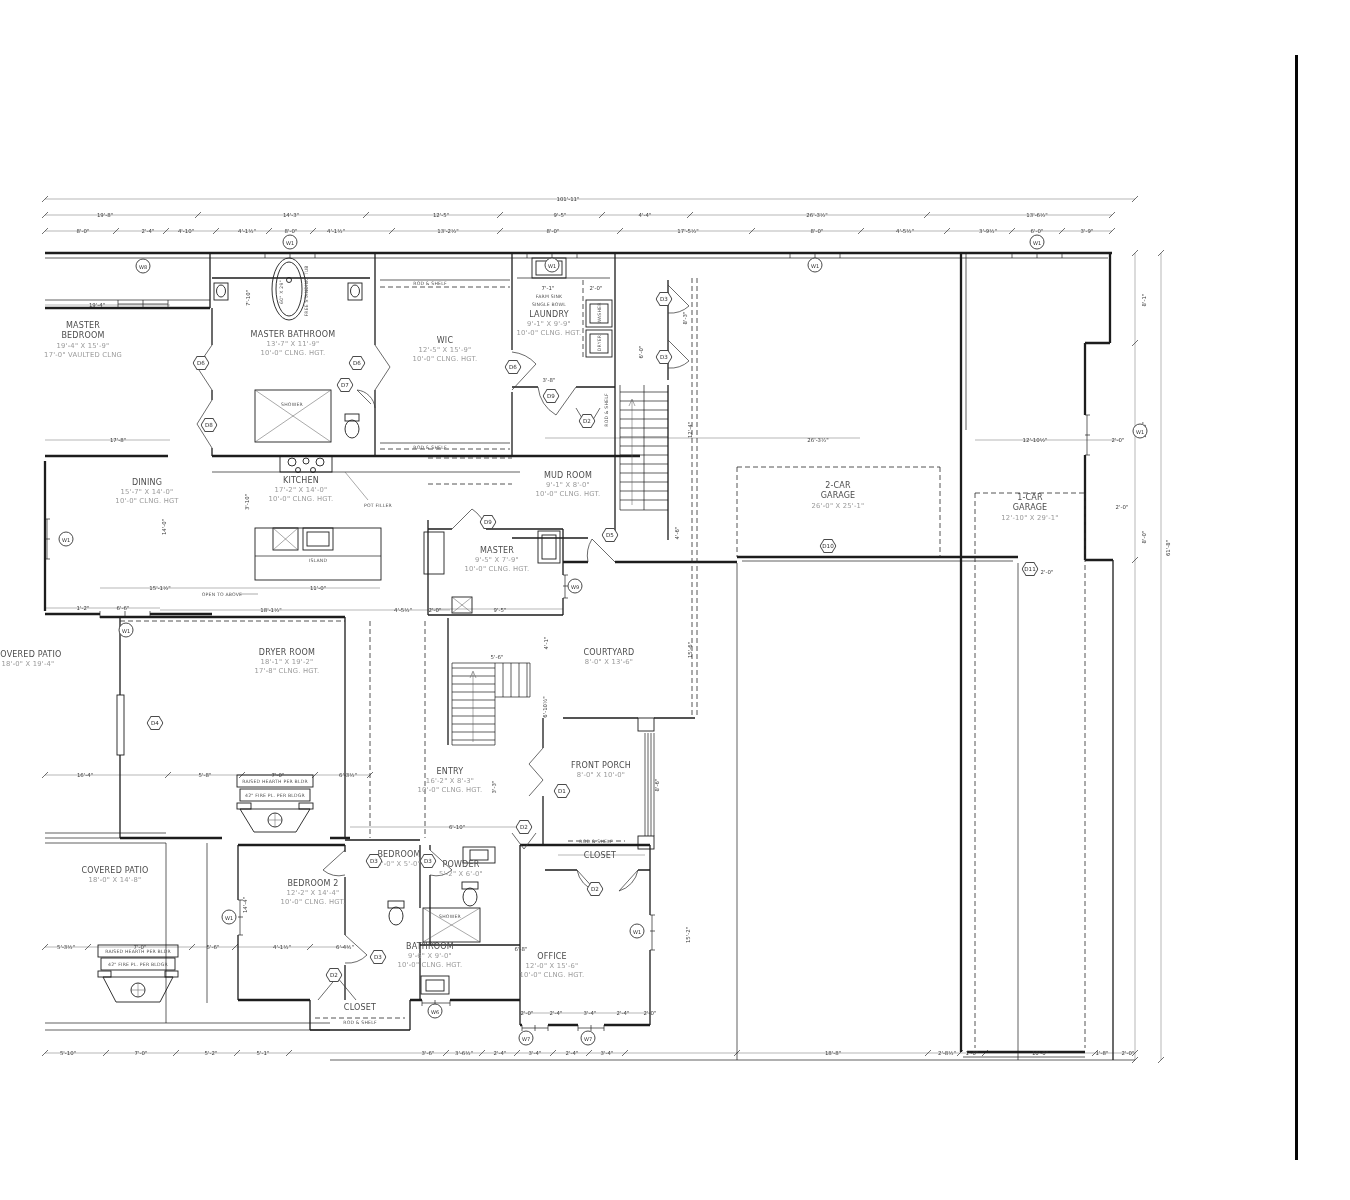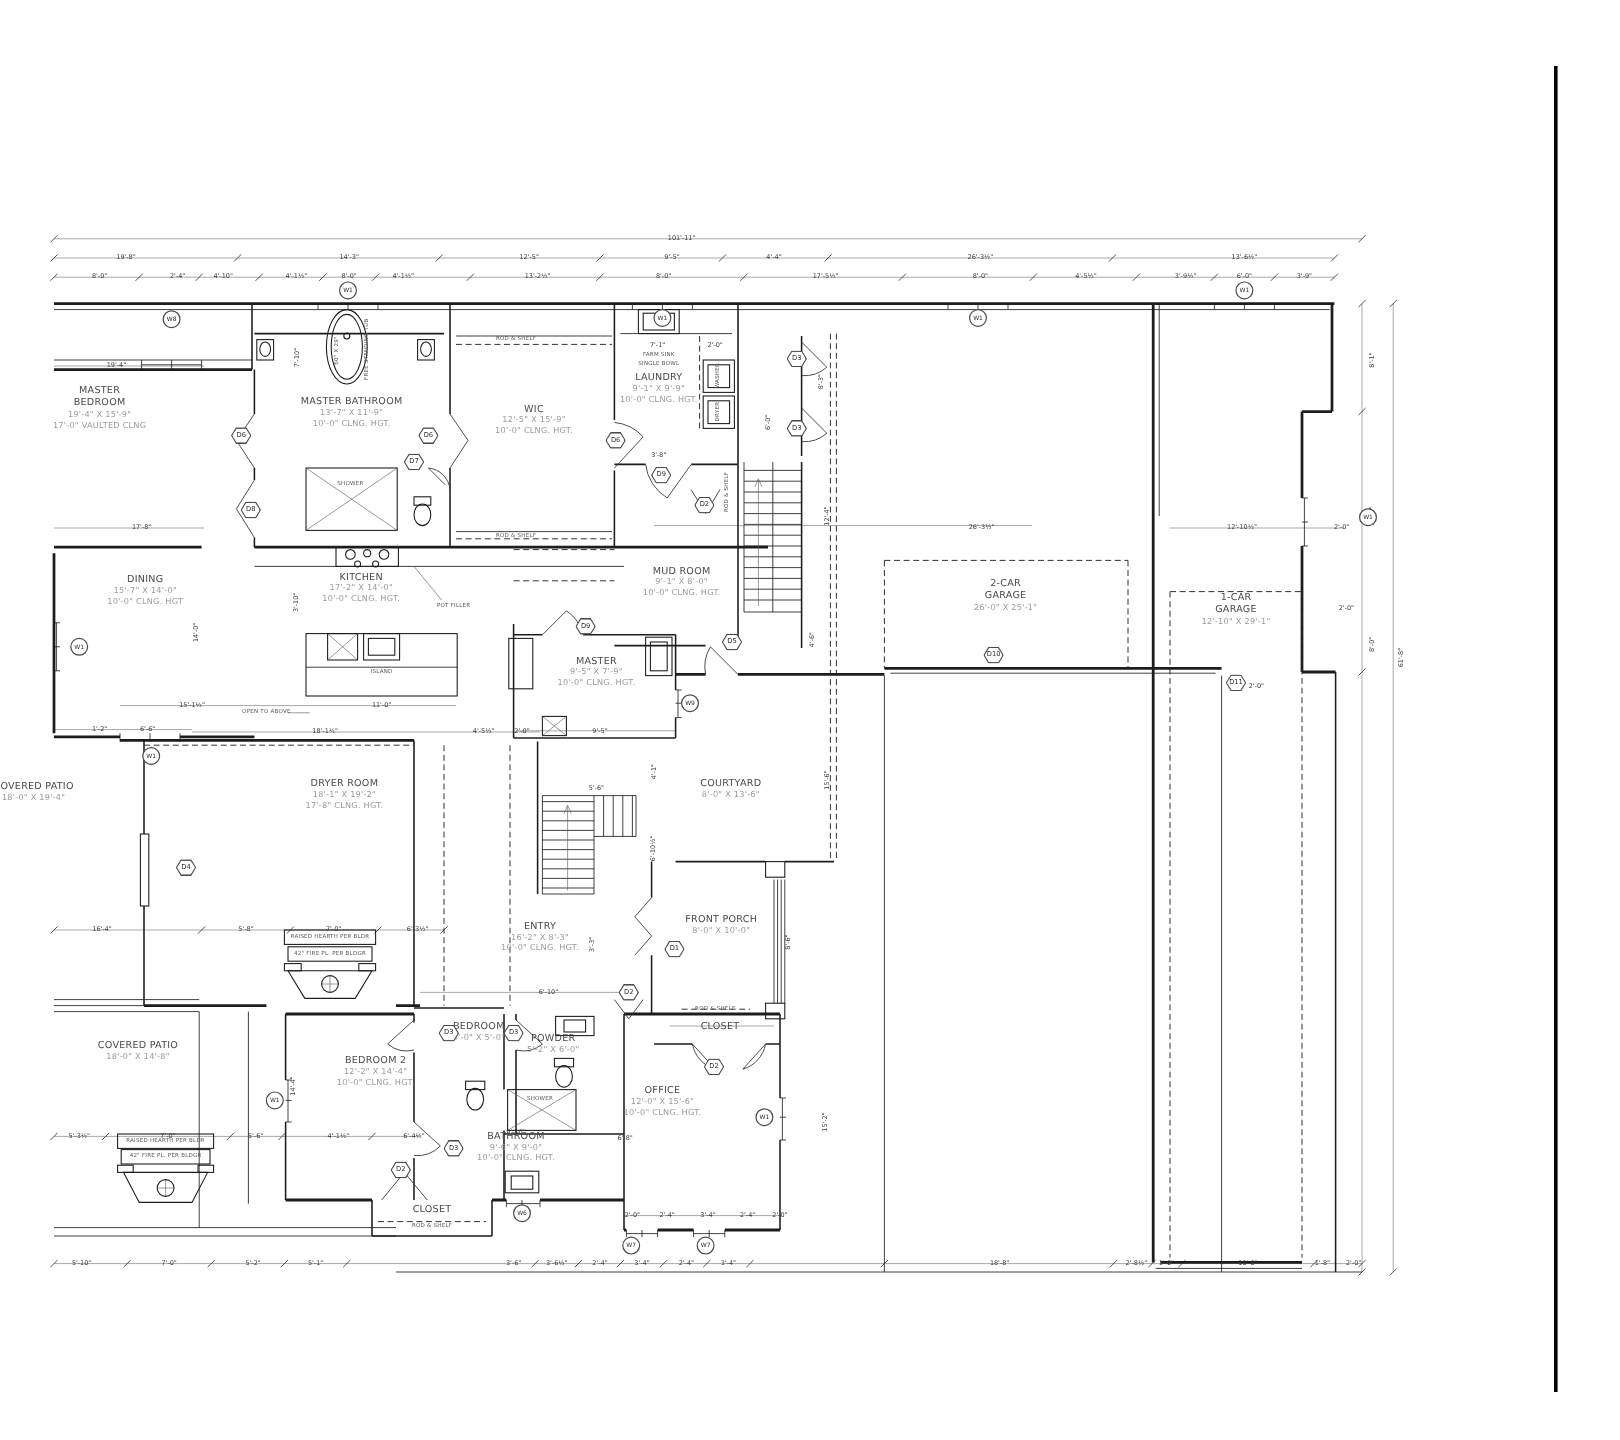--- a/index.html
+++ b/index.html
@@ -138,21 +138,21 @@
 <div class="rm" style="left:445px;top:350px">
     <span class="nm">WIC</span>
     <span class="sz">12'-5" X 15'-9"</span>
     <span class="cl">10'-0" CLNG. HGT.</span>
   </div>
 <div class="rm" style="left:549px;top:324px">
     <span class="nm">LAUNDRY</span>
     <span class="sz">9'-1" X 9'-9"</span>
     <span class="cl">10'-0" CLNG. HGT.</span>
   </div>
-<div class="rm" style="left:121px;top:492px">
+<div class="rm" style="left:147px;top:492px">
     <span class="nm">DINING</span>
     <span class="sz">15'-7" X 14'-0"</span>
     <span class="cl">10'-0" CLNG. HGT</span>
   </div>
 <div class="rm" style="left:301px;top:490px">
     <span class="nm">KITCHEN</span>
     <span class="sz">17'-2" X 14'-0"</span>
     <span class="cl">10'-0" CLNG. HGT.</span>
   </div>
 <div class="rm" style="left:568px;top:485px">
@@ -201,21 +201,21 @@
     <span class="nm">BEDROOM</span>
     <span class="sz">4'-0" X 5'-0"</span>
   </div>
 <div class="rm" style="left:461px;top:870px">
     <span class="nm">POWDER</span>
     <span class="sz">5'-2" X 6'-0"</span>
   </div>
 <div class="rm" style="left:600px;top:856px">
     <span class="nm">CLOSET</span>
   </div>
-<div class="rm" style="left:552px;top:918px">
+<div class="rm" style="left:552px;top:966px">
     <span class="nm">OFFICE</span>
     <span class="sz">12'-0" X 15'-6"</span>
     <span class="cl">10'-0" CLNG. HGT.</span>
   </div>
 <div class="rm" style="left:115px;top:876px">
     <span class="nm">COVERED PATIO</span>
     <span class="sz">18'-0" X 14'-8"</span>
   </div>
 <div class="rm" style="left:313px;top:893px">
     <span class="nm">BEDROOM 2</span>

